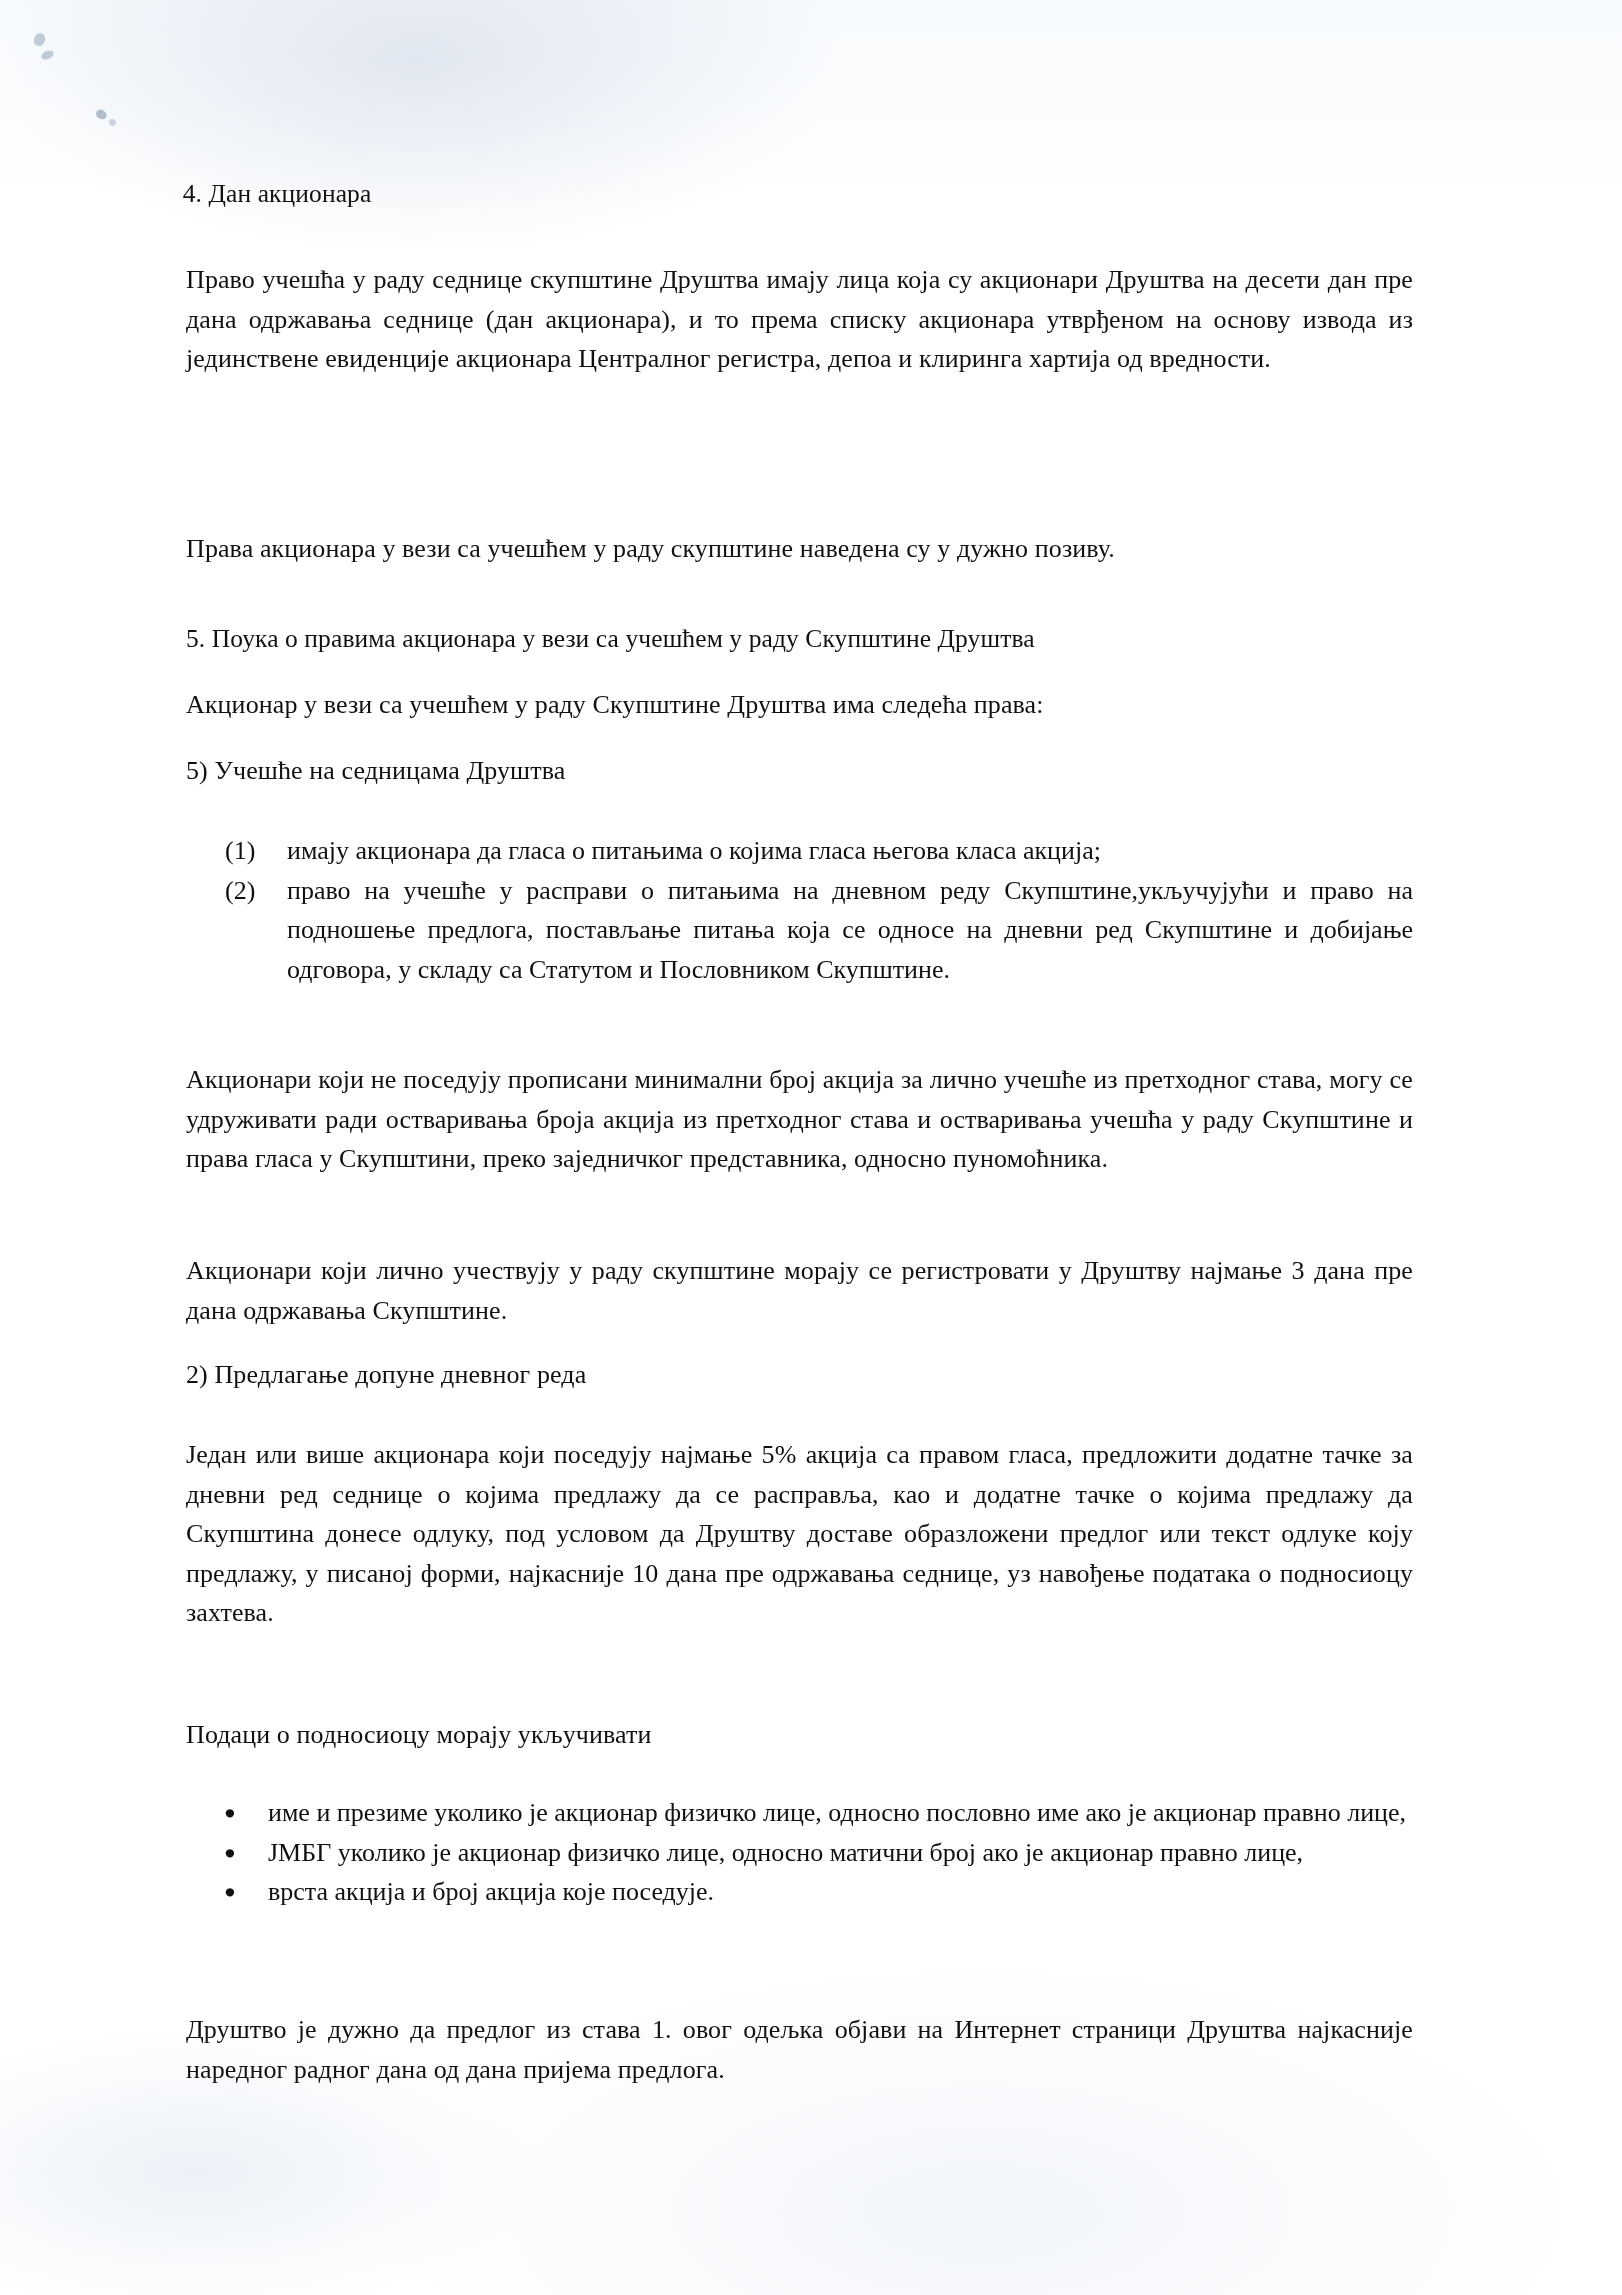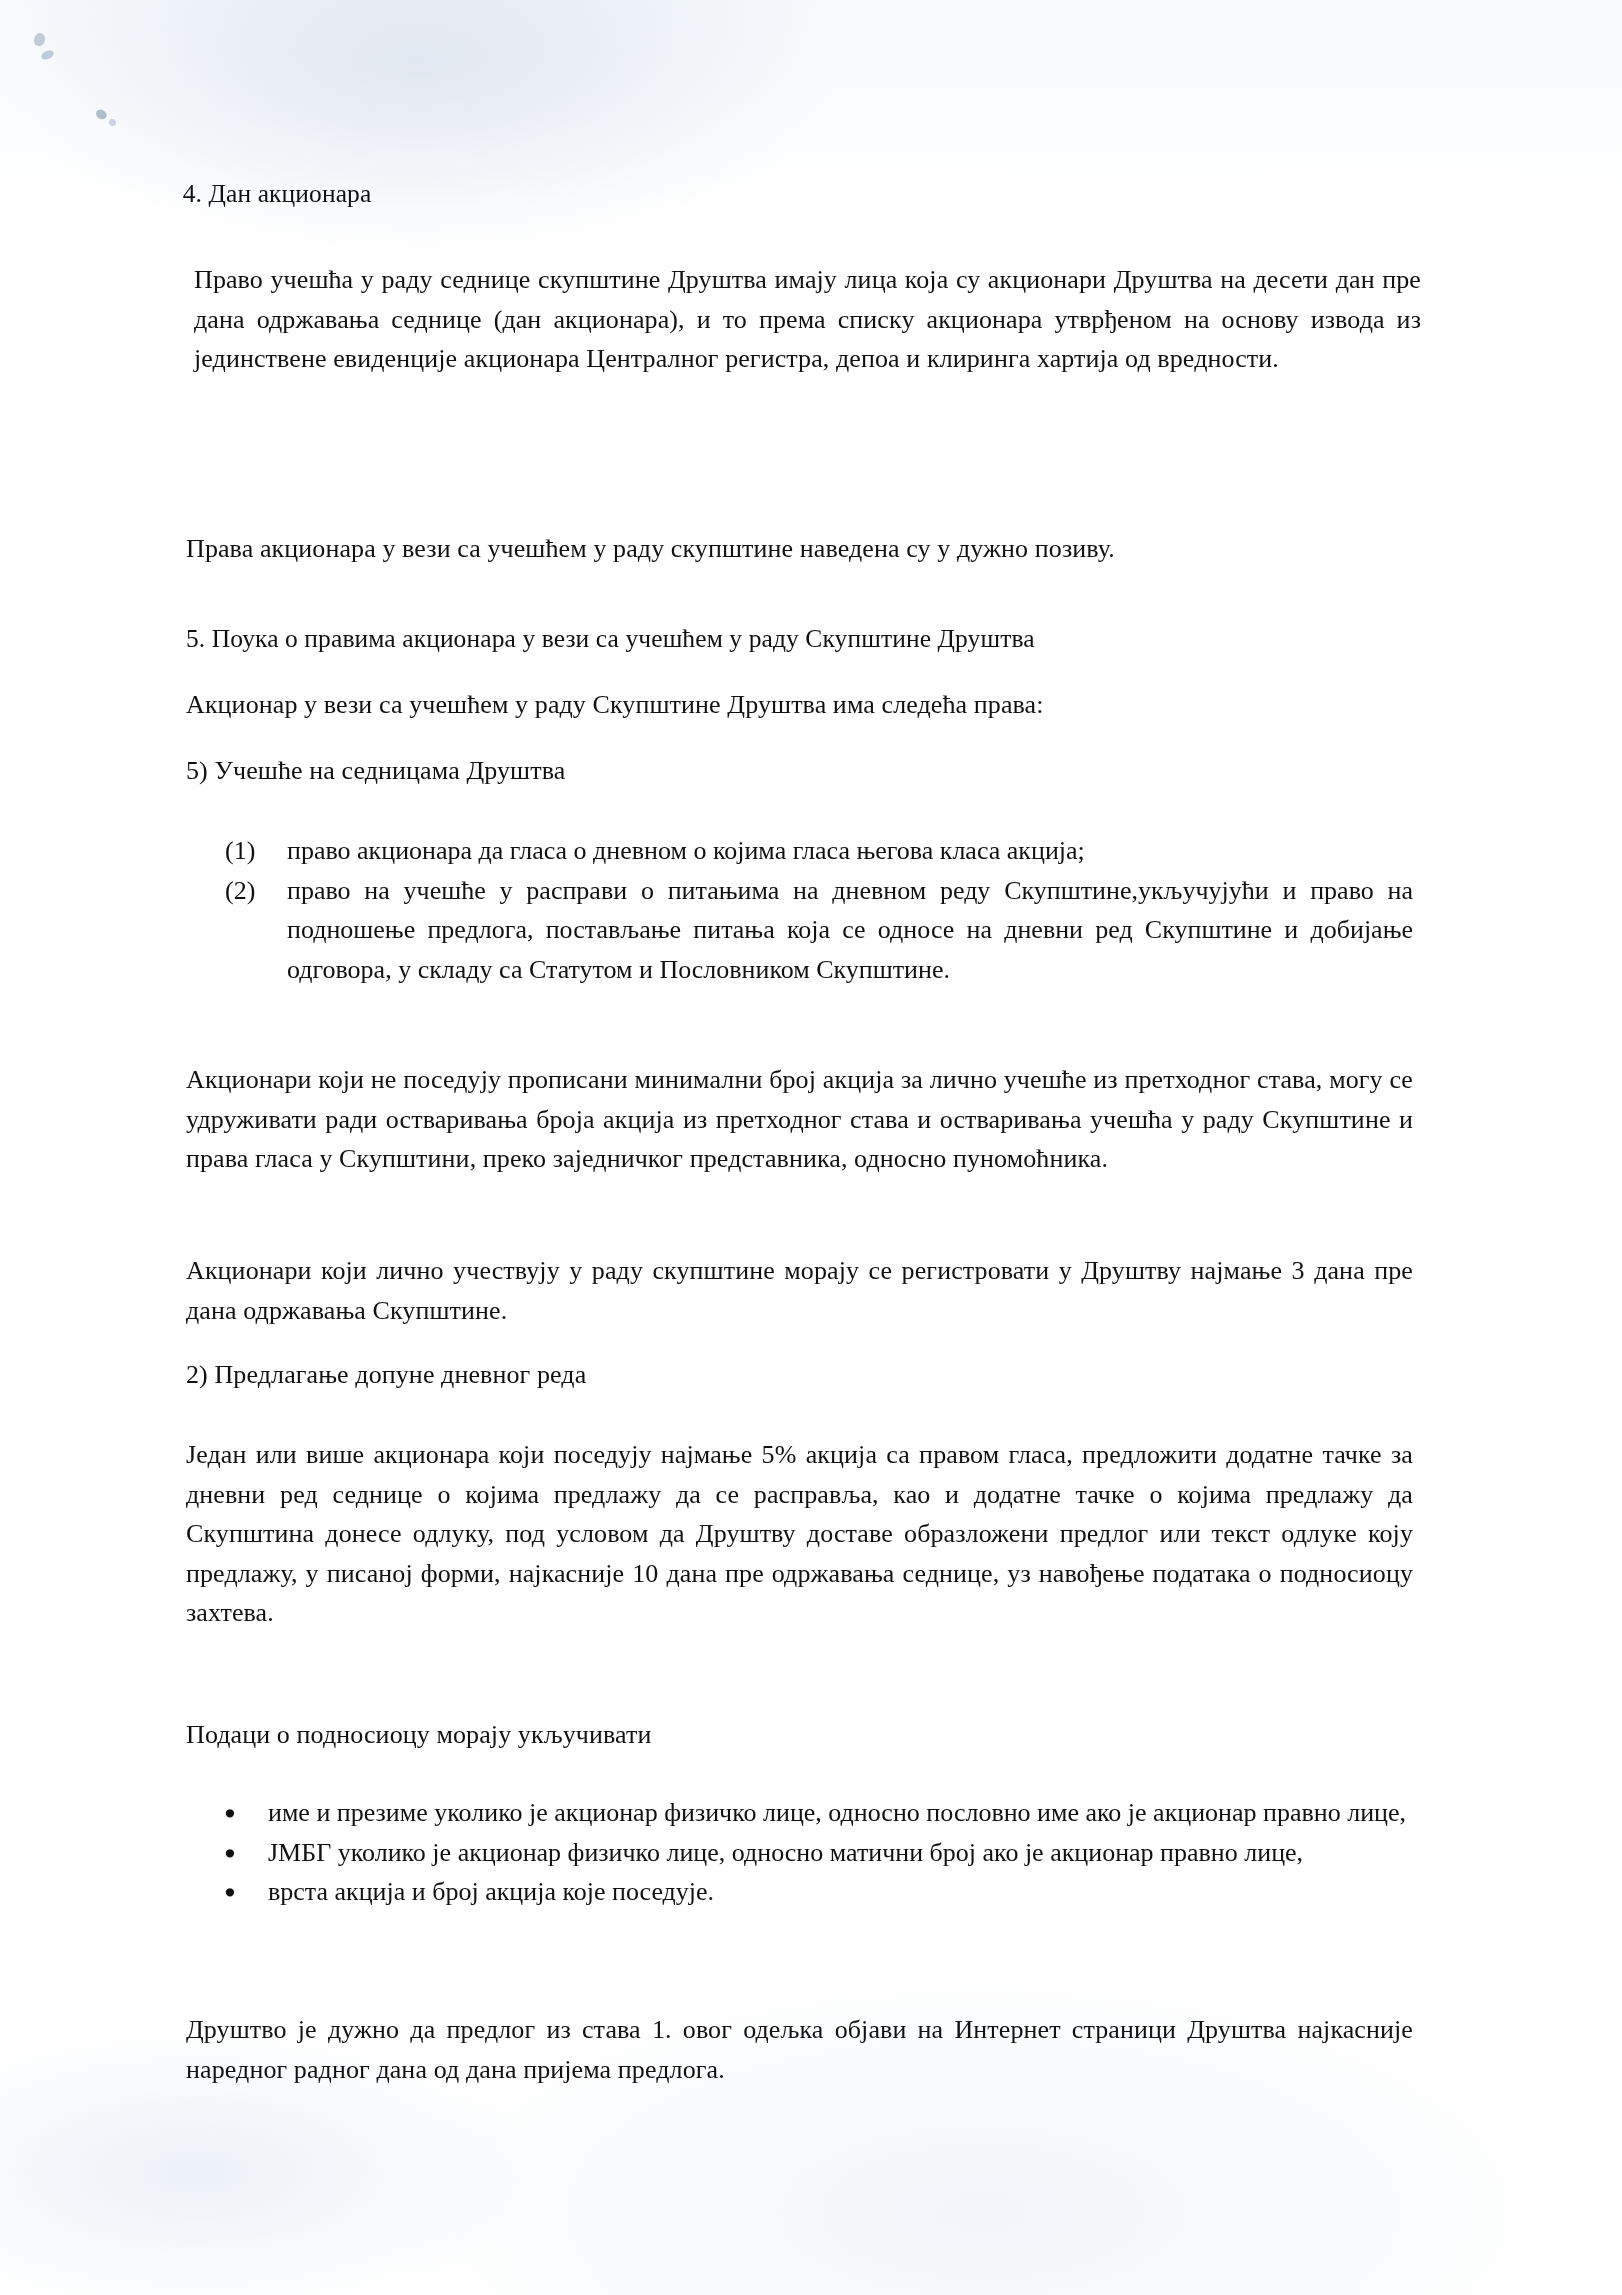--- a/index.html
+++ b/index.html
@@ -123,21 +123,21 @@
 <div class="speck s2"></div>
 <div class="speck s3"></div>
 <div class="speck s4"></div>
 
 <div class="page">
 
   <div class="col" style="top:178px;">
     <h2 class="heading h-sec4">4. Дан акционара</h2>
   </div>
 
-  <div class="col" style="top:260px;margin-left:8px;">
+  <div class="col" style="top:260px;">
     <p class="para">Право учешћа у раду седнице скупштине Друштва имају лица која су акционари Друштва на десети дан пре дана одржавања седнице (дан акционара), и то према списку акционара утврђеном на основу извода из јединствене евиденције акционара Централног регистра, депоа и клиринга хартија од вредности.</p>
   </div>
 
 
   <div class="col" style="top:529px;">
     <p class="para left">Права акционара у вези са учешћем у раду скупштине наведена су у дужно позиву.</p>
   </div>
 
   <div class="col" style="top:623px;">
     <h2 class="heading">5. Поука о правима акционара у вези са учешћем у раду Скупштине Друштва</h2>
@@ -149,21 +149,21 @@
 
   <div class="col" style="top:751px;">
     <p class="para left">5) Учешће на седницама Друштва</p>
   </div>
 
   <div class="col" style="top:831px;">
     <div class="numlist">
 
       <div class="numrow">
         <span class="marker">(1)</span>
-        <span class="content left">право акционара да гласа о дневном о којима гласа његова класа акција;</span>
+        <span class="content left">имају акционара да гласа о питањима о којима гласа његова класа акција;</span>
       </div>
 
       <div class="numrow">
         <span class="marker">(2)</span>
         <span class="content">право на учешће у расправи о питањима на дневном реду Скупштине,укључујући и право на подношење предлога, постављање питања која се односе на дневни ред Скупштине и добијање одговора, у складу са Статутом и Пословником Скупштине.</span>
       </div>
 
     </div>
   </div>
 

